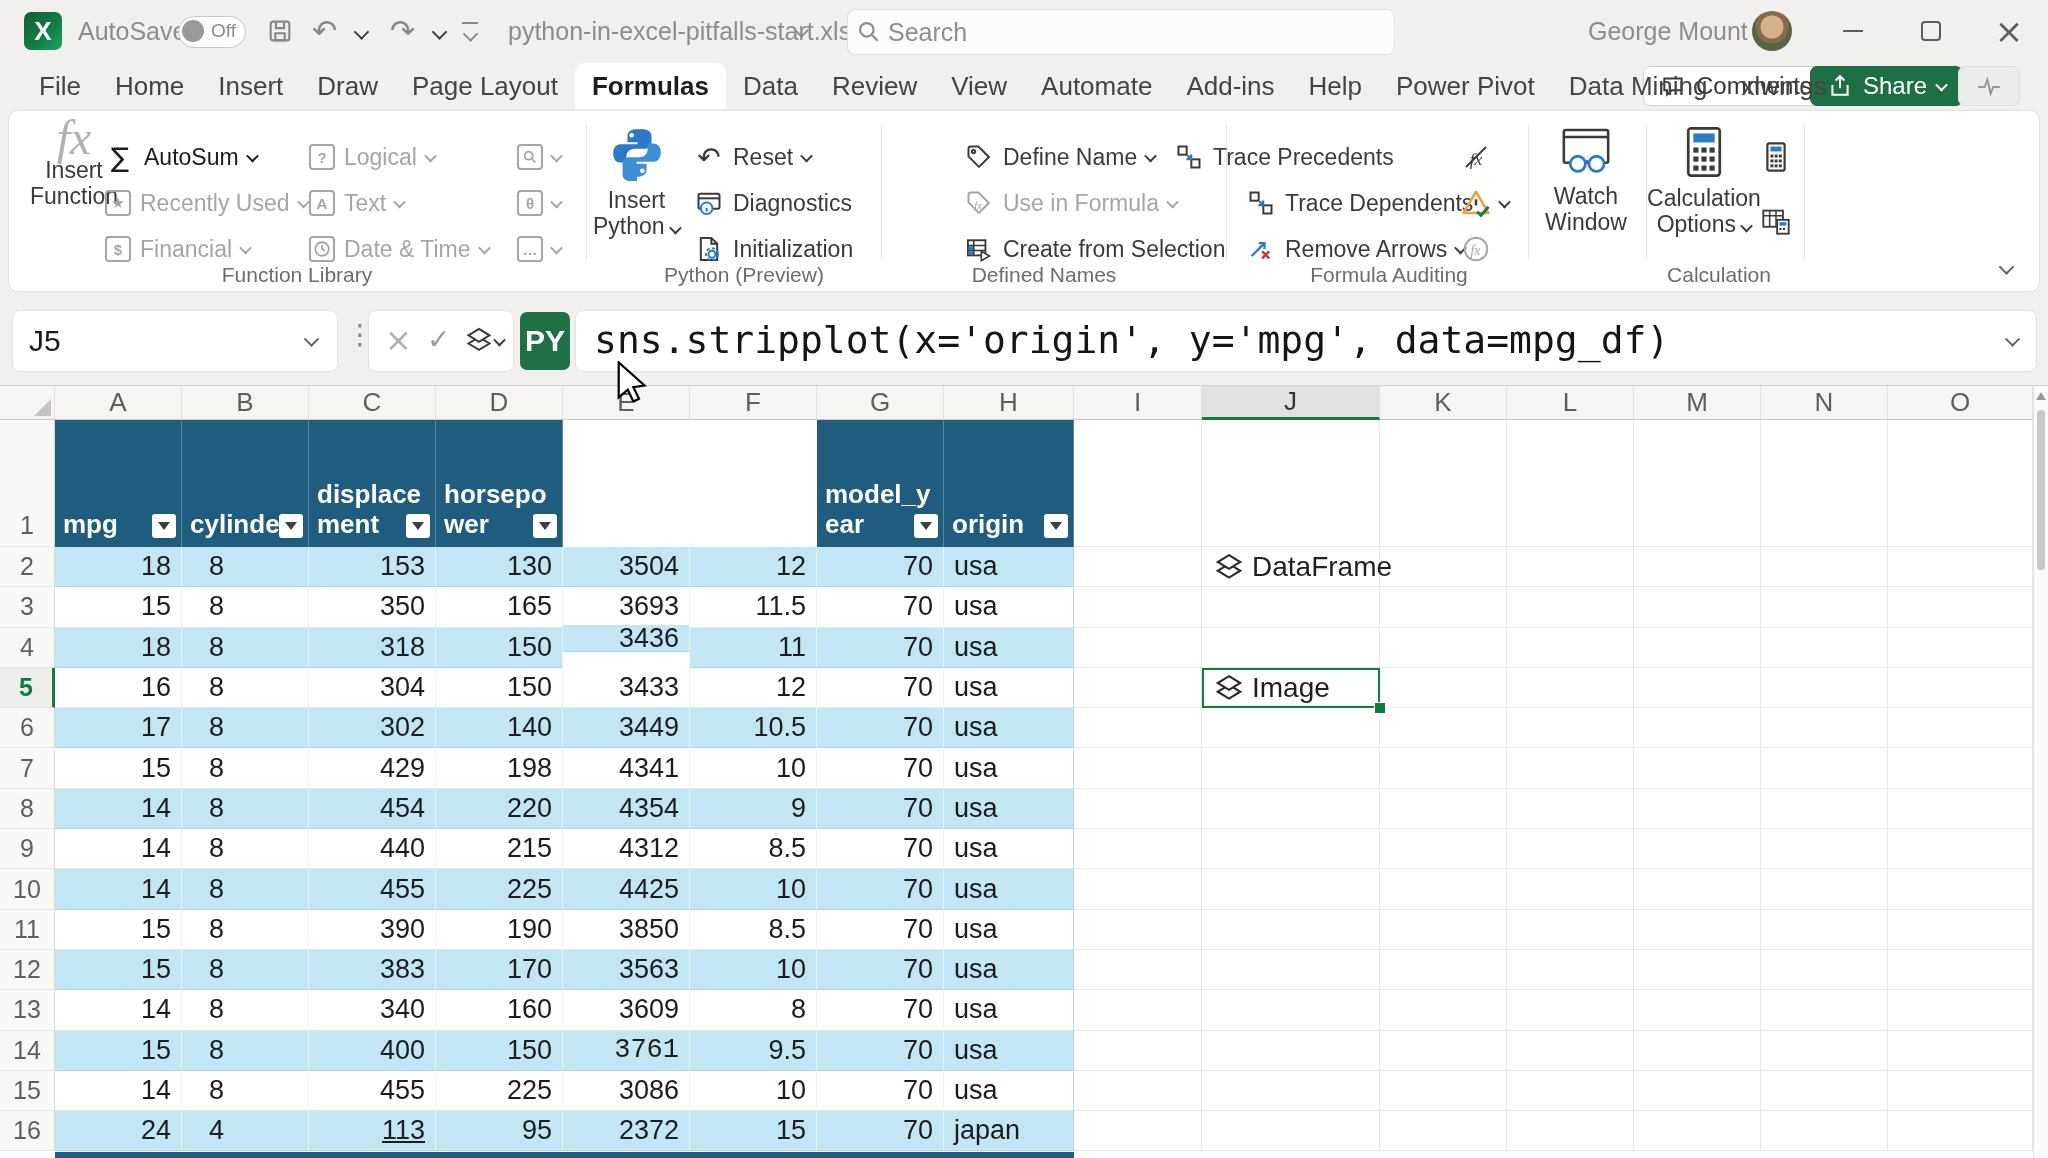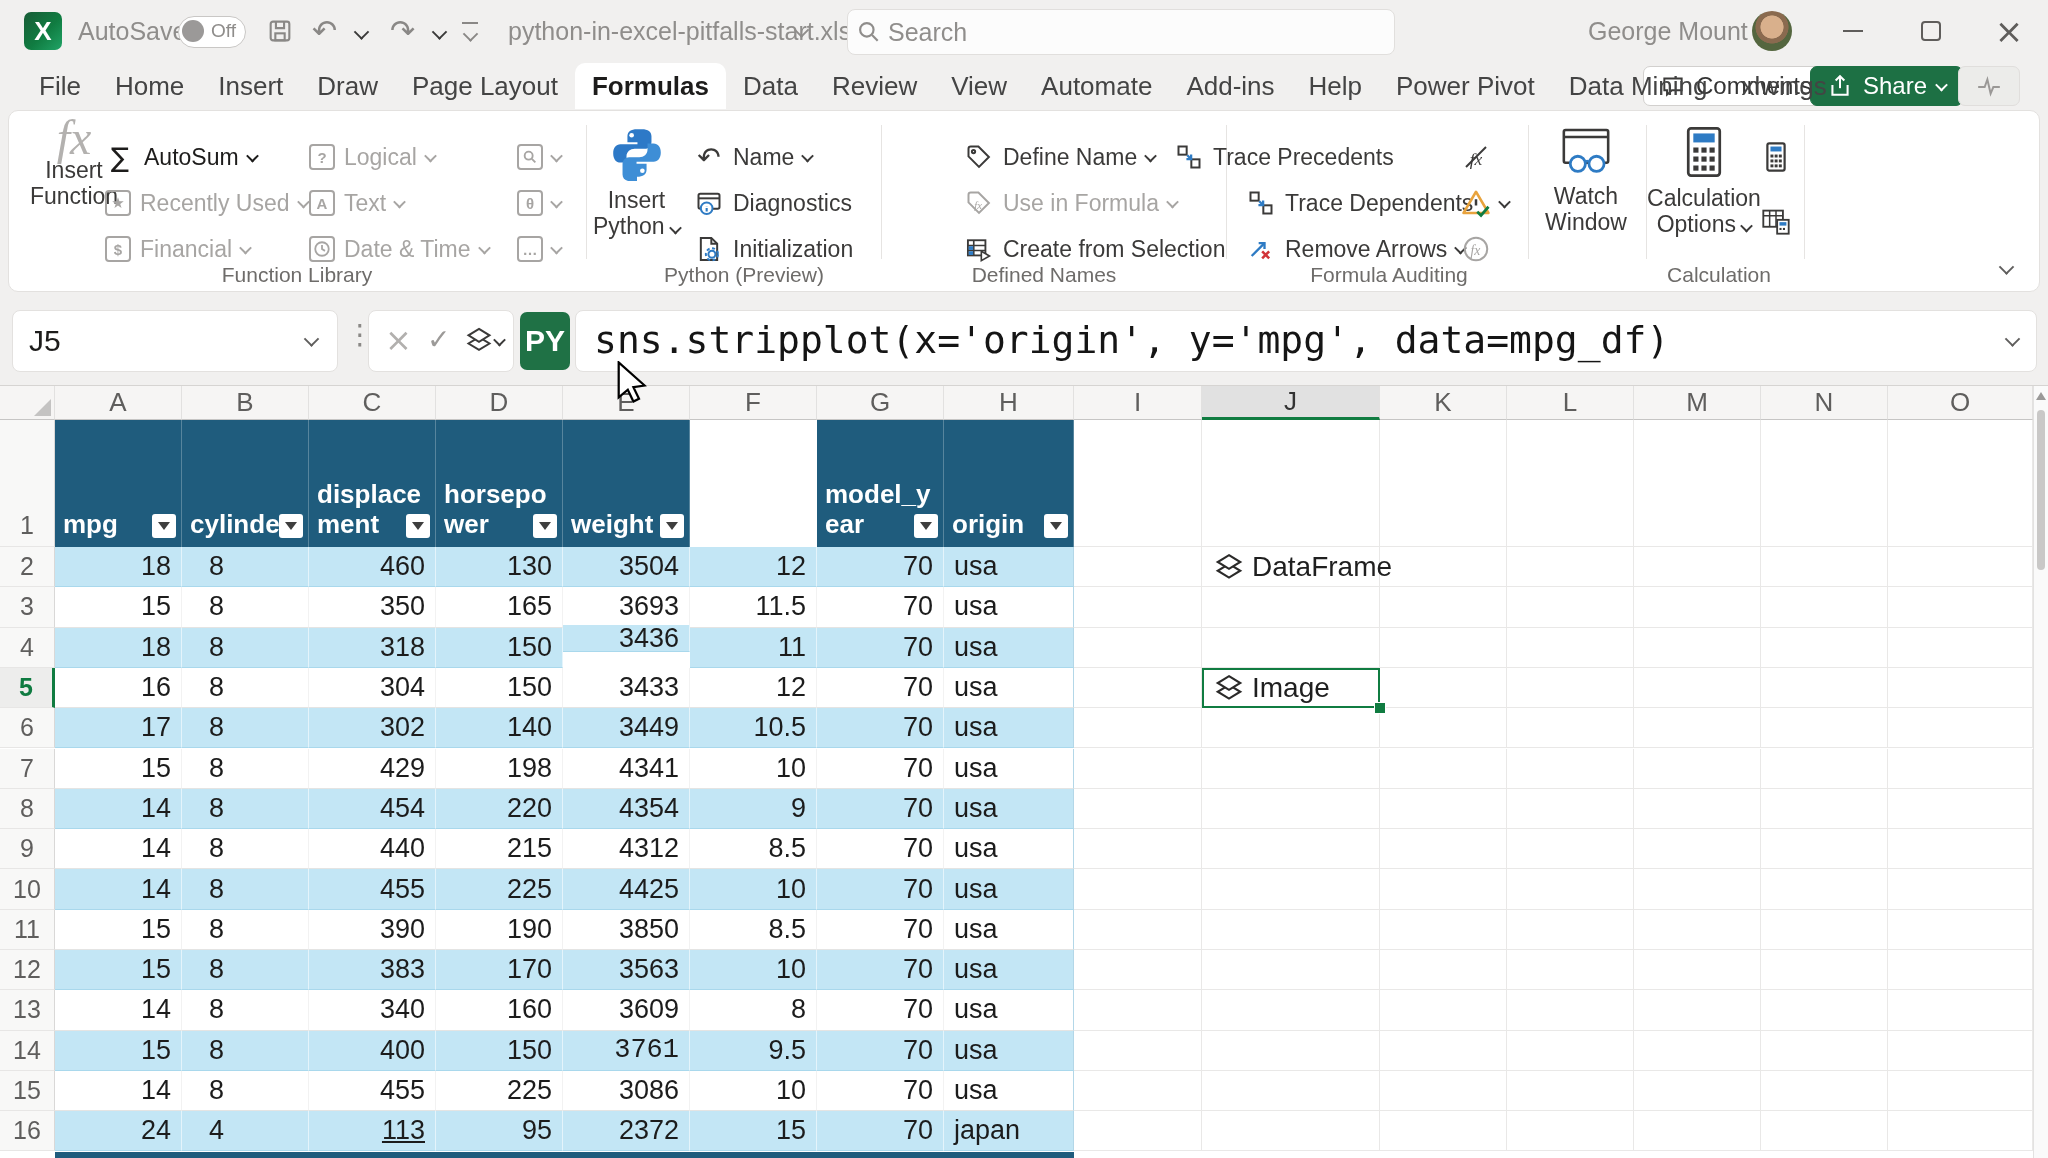--- a/index.html
+++ b/index.html
@@ -251,21 +251,21 @@
           <path d="M12 1.8c-2.6 0-4.1 1.1-4.1 3v2.6h4.3v.9H4.9c-1.9 0-3.1 1.5-3.1 3.9s1.2 3.9 3.1 3.9h2.6v-2.7c0-1.9 1.6-3.2 3.5-3.2h4.4c1.6 0 2.8-1.3 2.8-2.9V4.8c0-1.9-1.5-3-4.1-3h-2.1z" fill="#2d79c7"></path>
           <path d="M12 22.2c2.6 0 4.1-1.1 4.1-3v-2.6h-4.3v-.9h7.3c1.9 0 3.1-1.5 3.1-3.9s-1.2-3.9-3.1-3.9h-2.6v2.7c0 1.9-1.6 3.2-3.5 3.2H8.6c-1.6 0-2.8 1.3-2.8 2.9v4.5c0 1.9 1.5 3 4.1 3h2.1z" fill="#3e8ed6"></path>
           <circle cx="9.7" cy="4.4" r="1" fill="#fff"></circle>
           <circle cx="14.3" cy="19.6" r="1" fill="#fff"></circle>
         </svg>
       </span>
     <span class="lbl" style="width:110px"><span>Insert Python</span> <span class="chev sm"></span></span>
   </div>
   <div class="rrow" style="left:685px;top:28px">
     <span class="ric glyph" style="font-size:28px">↶</span>
-    <span>Name</span>
+    <span>Reset</span>
     <span class="chev sm"></span>
   </div>
   <div class="rrow" style="left:685px;top:74px">
     <span class="ric svgi">
         <svg width="28" height="28" viewBox="0 0 24 24" fill="none">
           <rect x="3" y="4" width="18" height="13" rx="1.5" stroke="#3b3a39" stroke-width="1.7"></rect>
           <path d="M3 8h18" stroke="#3b3a39" stroke-width="1.7"></path>
           <circle cx="10" cy="16.5" r="5" fill="#fff" stroke="#2e7bc4" stroke-width="1.7"></circle>
           <path d="M10 14.6v.2M10 16.2v3" stroke="#2e7bc4" stroke-width="1.8"></path>
         </svg>
@@ -538,26 +538,20 @@
       <div class="filter">
         <b></b>
       </div>
     </div>
     <div class="th" style="left: 436px; top: 34px; width: 127px; height: 127px;">
       <span class="txt wrap">horsepower</span>
       <div class="filter">
         <b></b>
       </div>
     </div>
-    <div class="th" style="left: 563px; top: 34px; width: 127px; height: 127px;">
-      <span class="txt clip">weight</span>
-      <div class="filter">
-        <b></b>
-      </div>
-    </div>
     <div class="th" style="left: 817px; top: 34px; width: 127px; height: 127px;">
       <span class="txt wrap">model_year</span>
       <div class="filter">
         <b></b>
       </div>
     </div>
     <div class="th" style="left: 944px; top: 34px; width: 130px; height: 127px;">
       <span class="txt clip">origin</span>
       <div class="filter">
         <b></b>
@@ -565,21 +559,21 @@
     </div>
     <div class="ecell" style="left: 1074px; top: 34px; width: 128px; height: 127px;"></div>
     <div class="ecell" style="left: 1202px; top: 34px; width: 178px; height: 127px;"></div>
     <div class="ecell" style="left: 1380px; top: 34px; width: 127px; height: 127px;"></div>
     <div class="ecell" style="left: 1507px; top: 34px; width: 127px; height: 127px;"></div>
     <div class="ecell" style="left: 1634px; top: 34px; width: 127px; height: 127px;"></div>
     <div class="ecell" style="left: 1761px; top: 34px; width: 127px; height: 127px;"></div>
     <div class="ecell" style="left: 1888px; top: 34px; width: 145px; height: 127px;"></div>
     <div class="dc band num" style="left: 55px; top: 161px; width: 127px; height: 40.3px; padding-right: 10px; padding-left: 0px;">18</div>
     <div class="dc band num" style="left: 182px; top: 161px; width: 127px; height: 40.3px; padding-right: 84px; padding-left: 0px;">8</div>
-    <div class="dc band num" style="left: 309px; top: 161px; width: 127px; height: 40.3px; padding-right: 10px; padding-left: 0px;">460</div>
+    <div class="dc band num" style="left: 309px; top: 161px; width: 127px; height: 40.3px; padding-right: 10px; padding-left: 0px;">153</div>
     <div class="dc band num" style="left: 436px; top: 161px; width: 127px; height: 40.3px; padding-right: 10px; padding-left: 0px;">130</div>
     <div class="dc band num" style="left: 563px; top: 161px; width: 127px; height: 40.3px; padding-right: 10px; padding-left: 0px;">3504</div>
     <div class="dc band num" style="left: 690px; top: 161px; width: 127px; height: 40.3px; padding-right: 10px; padding-left: 0px;">12</div>
     <div class="dc band num" style="left: 817px; top: 161px; width: 127px; height: 40.3px; padding-right: 10px; padding-left: 0px;">70</div>
     <div class="dc band" style="left: 944px; top: 161px; width: 130px; height: 40.3px; padding-right: 0px; padding-left: 10px; border-right: 1px solid rgb(179, 215, 232);">usa</div>
     <div class="ecell" style="left: 1074px; top: 161px; width: 128px; height: 40.3px;"></div>
     <div class="ecell" style="left: 1202px; top: 161px; width: 178px; height: 40.3px;"></div>
     <div class="ecell" style="left: 1380px; top: 161px; width: 127px; height: 40.3px;"></div>
     <div class="ecell" style="left: 1507px; top: 161px; width: 127px; height: 40.3px;"></div>
     <div class="ecell" style="left: 1634px; top: 161px; width: 127px; height: 40.3px;"></div>

